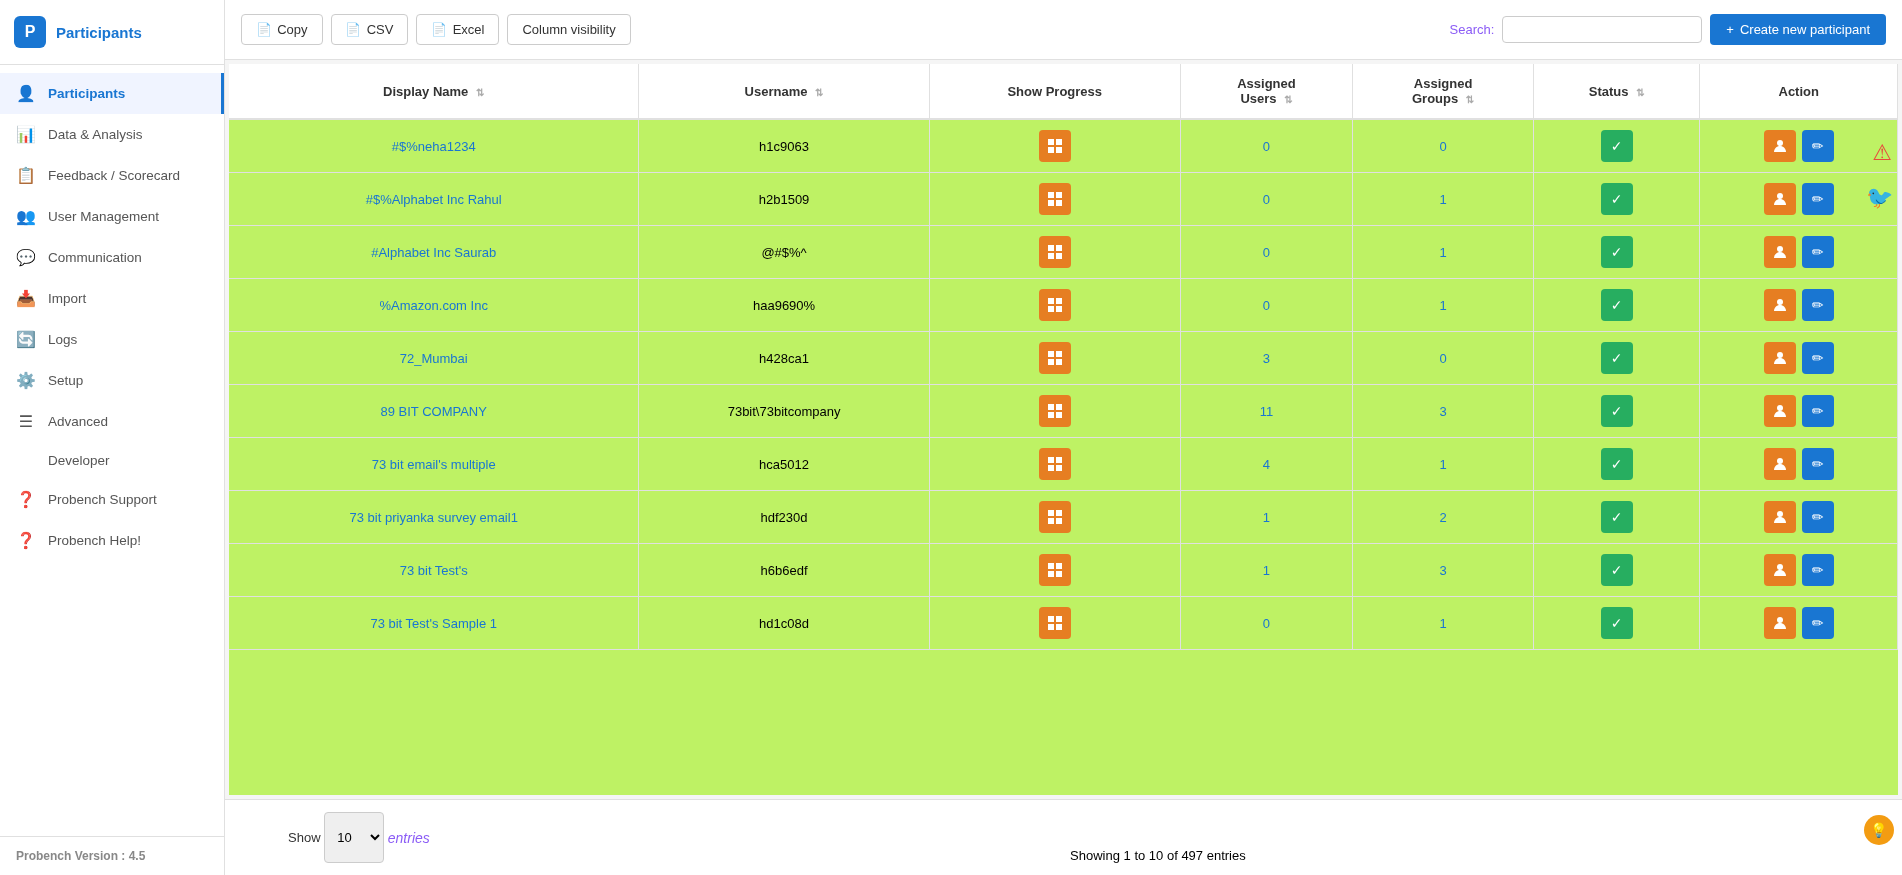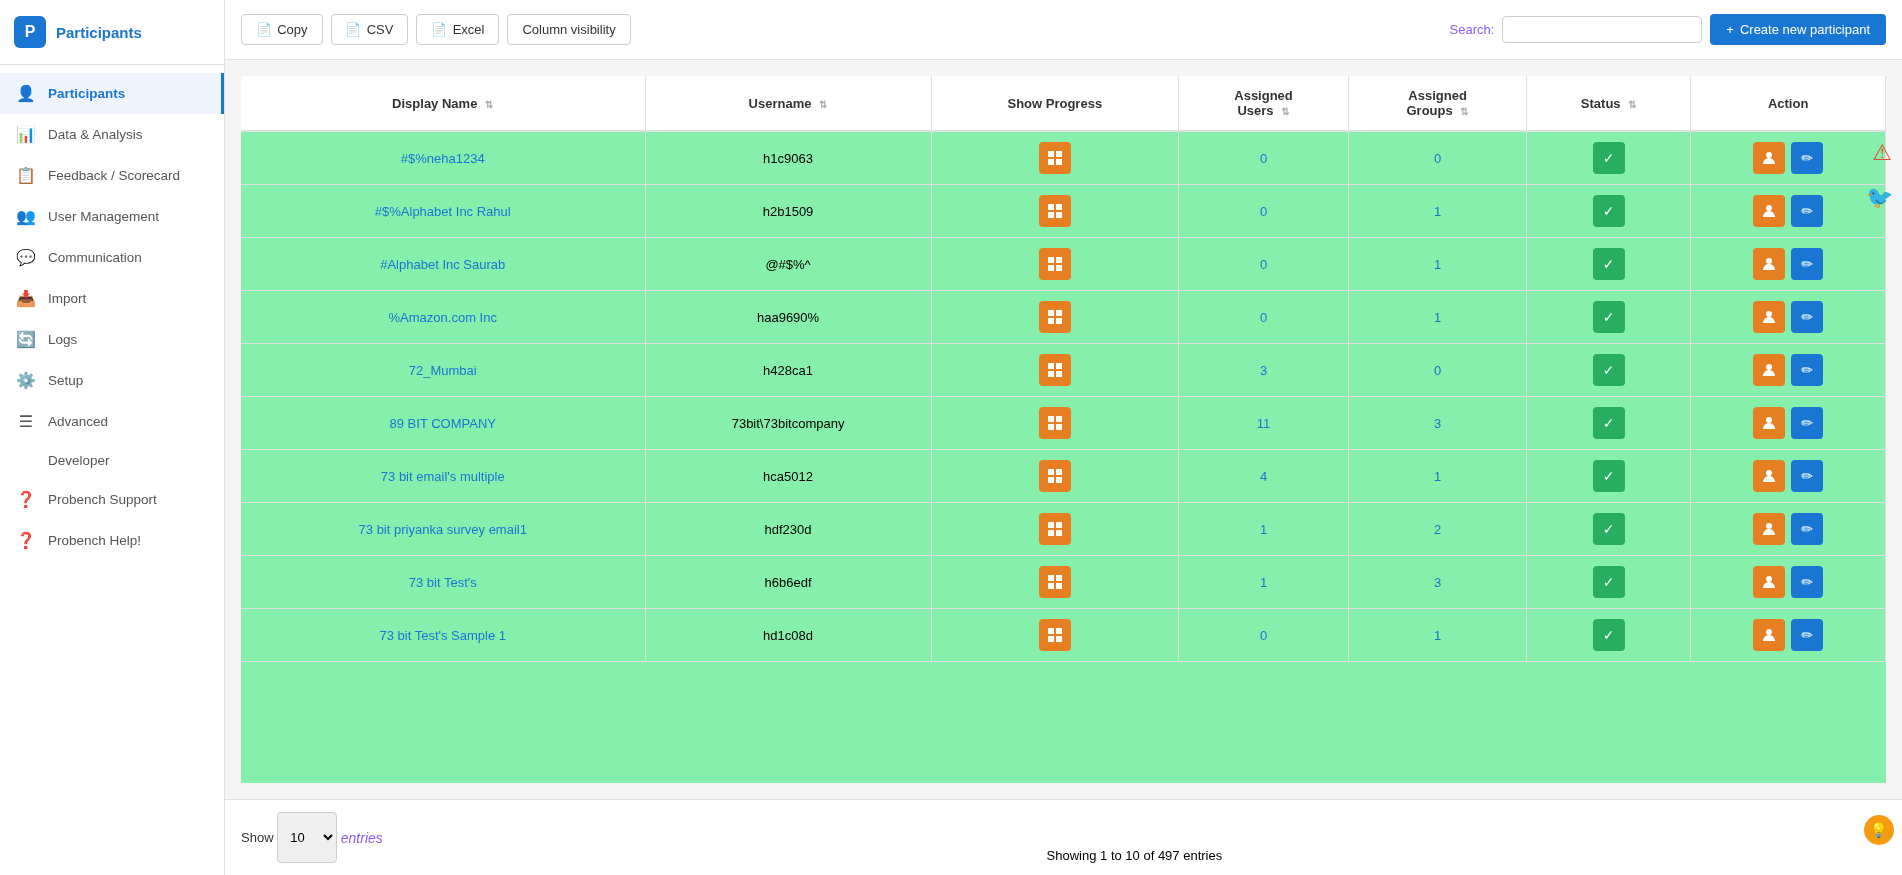--- a/index.html
+++ b/index.html
@@ -90,22 +90,22 @@
       padding: 8px 16px;
       cursor: pointer;
       font-size: 13px;
       display: flex; align-items: center; gap: 6px;
     }
 
     
     .table-container {
       flex: 1;
       overflow: auto;
-      background: #86efac;
-      margin: 16px;
+      background: #bef264;
+      margin: 4px;
     }
     table {
       width: 100%;
       border-collapse: collapse;
       font-size: 13px;
     }
     th {
       background: #fff;
       border-bottom: 2px solid #e0e0e0;
       border-right: 1px solid #e0e0e0;
@@ -157,21 +157,21 @@
     .action-btn-blue {
       background: #1976d2;
       border: none;
       border-radius: 4px;
       width: 32px; height: 32px;
       cursor: pointer;
       color: white;
       display: flex; align-items: center; justify-content: center;
       font-size: 14px;
     }
-    .show-label { font-size: 13px; color: #333; }
+    .show-label { font-size: 13px; color: #333; margin-left: 47px; }
     .show-select {
       border: 1px solid #ccc;
       border-radius: 4px;
       padding: 16px 8px;
       font-size: 13px;
     }
     .entries-label { font-size: 14px; color: #8b5cf6; font-style: italic; }
     .pagination { display: flex; gap: 4px; align-items: center; }
     .page-btn {
       border: 1px solid #ccc;
@@ -262,20 +262,21 @@
       </div>
       <div class="nav-item">
         <span class="nav-icon">❓</span>
     <span>Probench Support</span>
       </div>
       <div class="nav-item">
         <span class="nav-icon">❓</span>
     <span>Probench Help!</span>
       </div>
     </nav>
+  <div class="sidebar-footer">Probench Version : 4.5</div>
 </div>
 
 <div class="main">
 
   <div class="toolbar">
     <button class="toolbar-btn">
       <span>📄</span>
       <span>Copy</span>
     </button>
     <button class="toolbar-btn">

